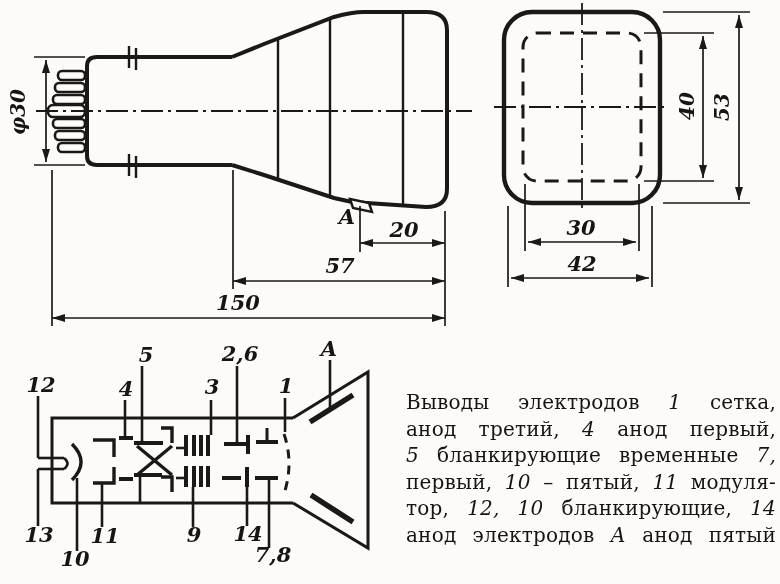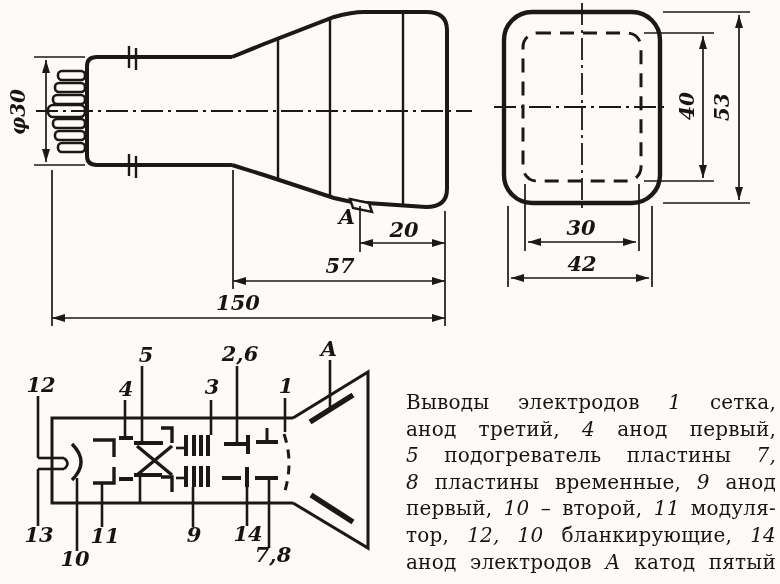--- a/index.html
+++ b/index.html
@@ -226,20 +226,19 @@
     <text class="dim" x="75" y="226">10</text>
     <text class="dim" x="105" y="203">11</text>
     <text class="dim" x="194" y="202">9</text>
     <text class="dim" x="248" y="201">14</text>
     <text class="dim" x="273" y="222">7,8</text>
   </svg>
 
   <div class="desc">
       <div class="tline"><span>Выводы электродов </span><span class="it">1</span><span> сетка,</span></div>
       <div class="tline"><span>анод третий, </span><span class="it">4</span><span> анод первый,</span></div>
-      <div class="tline"><span class="it">5</span><span> подогреватель пластины </span><span class="it">7,</span></div>
-      <div class="tline"><span class="it">8</span><span> пластины временные, </span><span class="it">9</span><span> анод</span></div>
-      <div class="tline"><span>первый, </span><span class="it">10</span><span> – второй, </span><span class="it">11</span><span> модуля-</span></div>
+      <div class="tline"><span class="it">5</span><span> бланкирующие временные </span><span class="it">7,</span></div>
+      <div class="tline"><span>первый, </span><span class="it">10</span><span> – пятый, </span><span class="it">11</span><span> модуля-</span></div>
       <div class="tline"><span>тор, </span><span class="it">12, 10</span><span> бланкирующие, </span><span class="it">14</span></div>
-      <div class="tline"><span>анод электродов </span><span class="it">А</span><span> катод пятый</span></div>
+      <div class="tline"><span>анод электродов </span><span class="it">А</span><span> анод пятый</span></div>
     </div>
 
 </div>
 
 </body></html>

